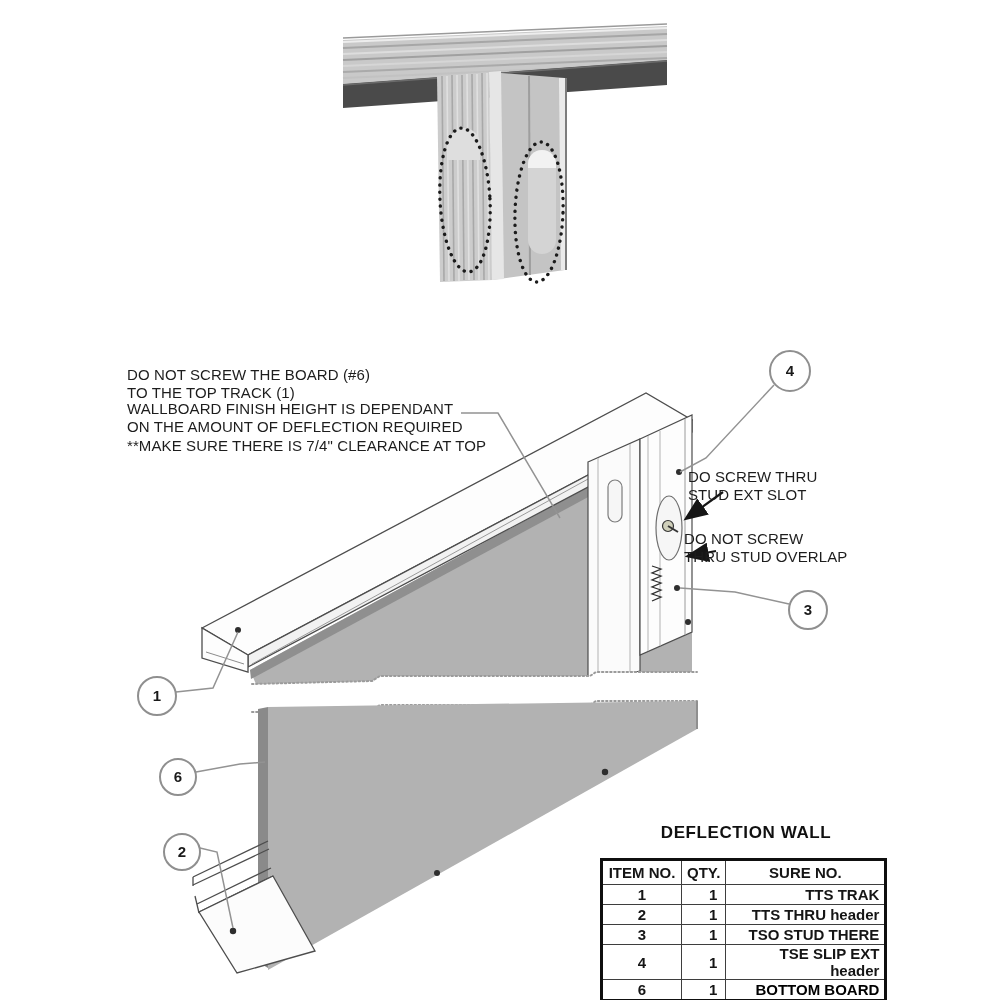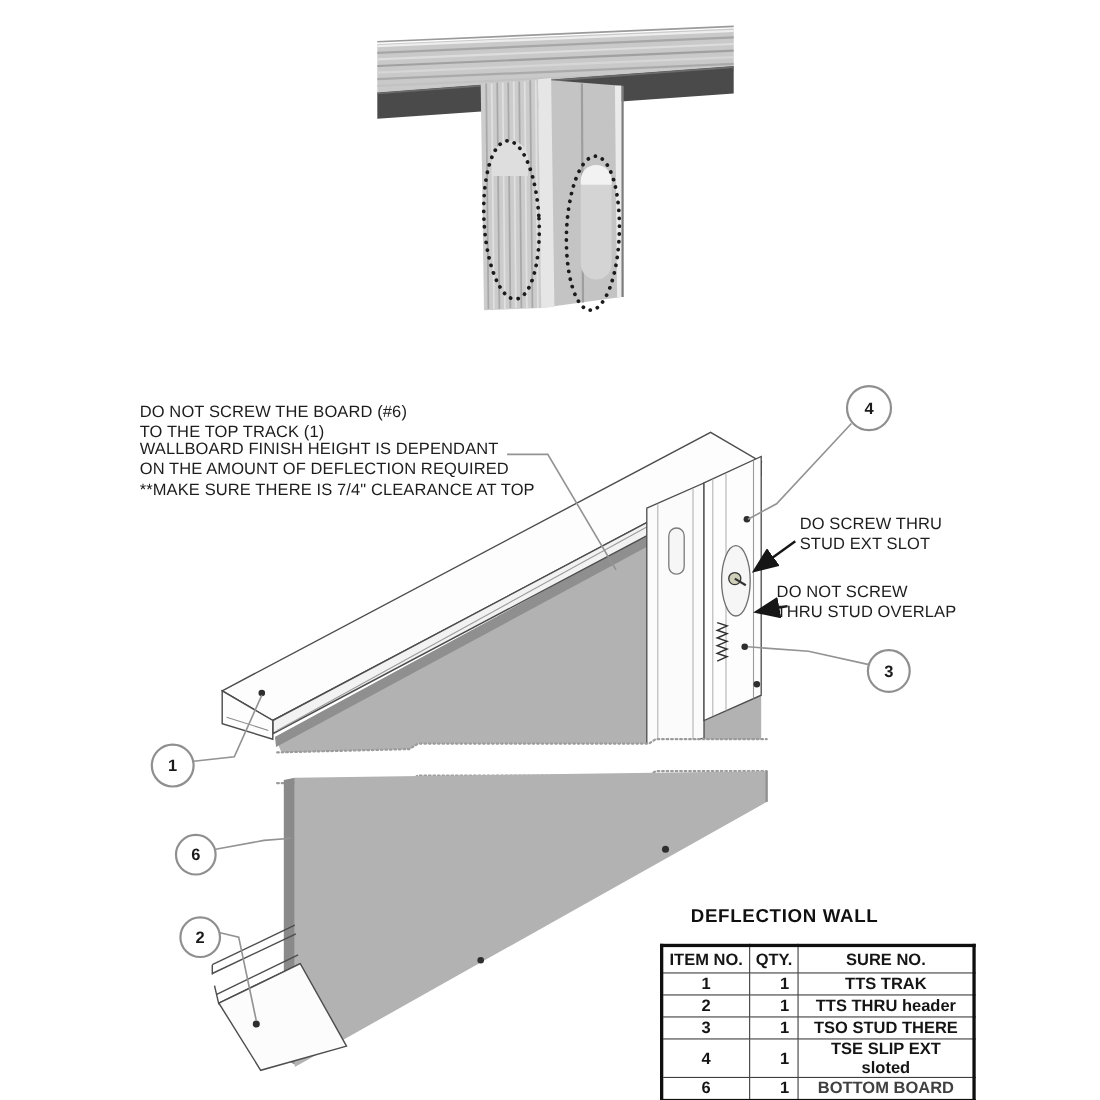--- a/index.html
+++ b/index.html
@@ -4,33 +4,33 @@
 <style>
   html,body{margin:0;padding:0;}
   body{width:1000px;height:1000px;position:relative;background:#ffffff;
        font-family:"Liberation Sans",sans-serif;overflow:hidden;}
   svg{position:absolute;left:0;top:0;}
   #photo-svg{left:337px;top:18px;}
   .note{position:absolute;white-space:pre-line;font-size:15px;line-height:1.22;
         color:#1d1d1d;letter-spacing:0.1px;}
   #note-a{left:127px;top:351px;margin-top:15px;}
   #note-b{left:127px;top:400px;}
-  #note-c{left:727px;top:468px;}
-  #note-d{left:706px;top:530px;}
-  .diagram-title{position:absolute;left:628px;top:823px;width:292px;text-align:left;
+  #note-c{left:688px;top:468px;}
+  #note-d{left:684px;top:530px;}
+  .diagram-title{position:absolute;left:600px;top:823px;width:292px;text-align:center;
         font-size:17px;font-weight:bold;letter-spacing:0.6px;color:#101010;}
   .tablewrap{position:absolute;left:600px;top:858px;}
   table{border-collapse:collapse;border:3px solid #0f0f0f;font-size:15px;color:#151515;
         background:#fff;}
   th,td{border:1px solid #3e3e3e;font-weight:bold;padding:0 5px;height:19px;}
   thead th{height:23px;font-size:15px;}
   col.c-item{width:80px;} col.c-qty{width:44px;} col.c-part{width:160px;}
   td.item{text-align:center;} td.qty{text-align:right;padding-right:8px;}
-  td.part{text-align:center;padding-left:5px;}
-  tr.muted td.part{color:#404040;}
+  td.part{text-align:right;padding-left:5px;}
+  tr.muted td.part{color:#000000;}
 </style>
 </head>
 <body>
 
 <svg id="drawing-svg" width="1000" height="1000" viewBox="0 0 1000 1000">
   <defs>
     <marker id="ah" markerWidth="11" markerHeight="9" refX="9" refY="4.5" orient="auto">
       <path d="M0,0 L11,4.5 L0,9 Z" fill="#161616"></path>
     </marker>
   </defs>
@@ -220,21 +220,21 @@
         <td class="part">TTS THRU header</td>
       </tr>
       <tr>
         <td class="item">3</td>
         <td class="qty">1</td>
         <td class="part">TSO STUD THERE</td>
       </tr>
       <tr>
         <td class="item">4</td>
         <td class="qty">1</td>
-        <td class="part">TSE SLIP EXT sloted</td>
+        <td class="part">TSE SLIP EXT header</td>
       </tr>
       <tr class="muted">
         <td class="item">6</td>
         <td class="qty">1</td>
         <td class="part">BOTTOM BOARD</td>
       </tr>
     </tbody>
   </table>
 </div>
 

